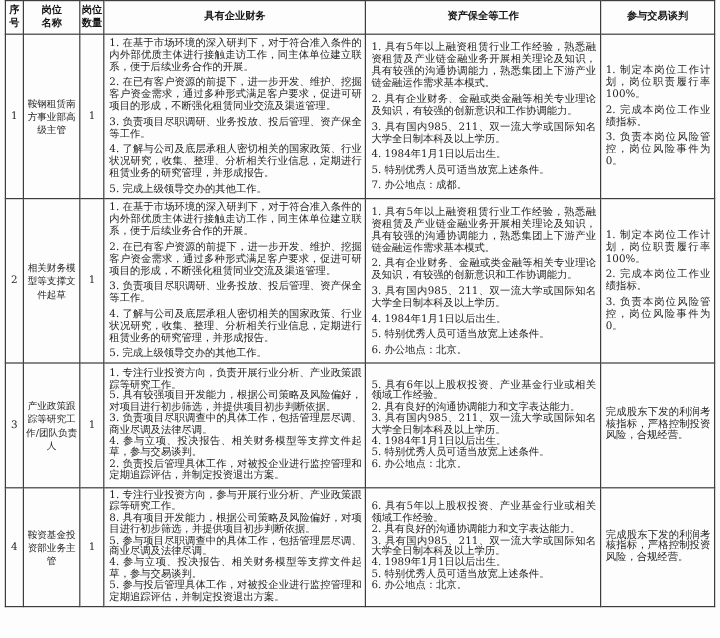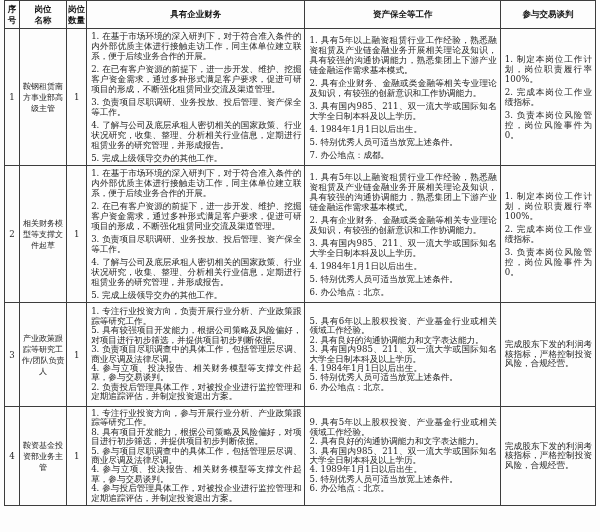--- a/index.html
+++ b/index.html
@@ -164,24 +164,24 @@
       </tr>
       <tr class="r34" style="height:92px">
         <td class="c-no">4</td>
         <td class="c-name">鞍资基金投资部业务主管</td>
         <td class="c-count">1</td>
         <td class="c-duties">
             <p>1. 专注行业投资方向，参与开展行业分析、产业政策跟踪等研究工作。</p>
             <p>8. 具有项目开发能力，根据公司策略及风险偏好，对项目进行初步筛选，并提供项目初步判断依据。</p>
             <p>5. 参与项目尽职调查中的具体工作，包括管理层尽调、商业尽调及法律尽调。</p>
             <p>4. 参与立项、投决报告、相关财务模型等支撑文件起草，参与交易谈判。</p>
-            <p>4. 参与投后管理具体工作，对被投企业进行监控管理和定期追踪评估，并制定投资退出方案。</p>
+            <p>5. 参与投后管理具体工作，对被投企业进行监控管理和定期追踪评估，并制定投资退出方案。</p>
           </td>
         <td class="c-qual">
-            <p>9. 具有5年以上股权投资、产业基金行业或相关领域工作经验。</p>
+            <p>6. 具有5年以上股权投资、产业基金行业或相关领域工作经验。</p>
             <p>2. 具有良好的沟通协调能力和文字表达能力。</p>
             <p>3. 具有国内985、211、双一流大学或国际知名大学全日制本科及以上学历。</p>
             <p>4. 1989年1月1日以后出生。</p>
             <p>5. 特别优秀人员可适当放宽上述条件。</p>
             <p>6. 办公地点：北京。</p>
           </td>
         <td class="c-kpi">
             <p>完成股东下发的利润考核指标，严格控制投资风险，合规经营。</p>
           </td>
       </tr>

